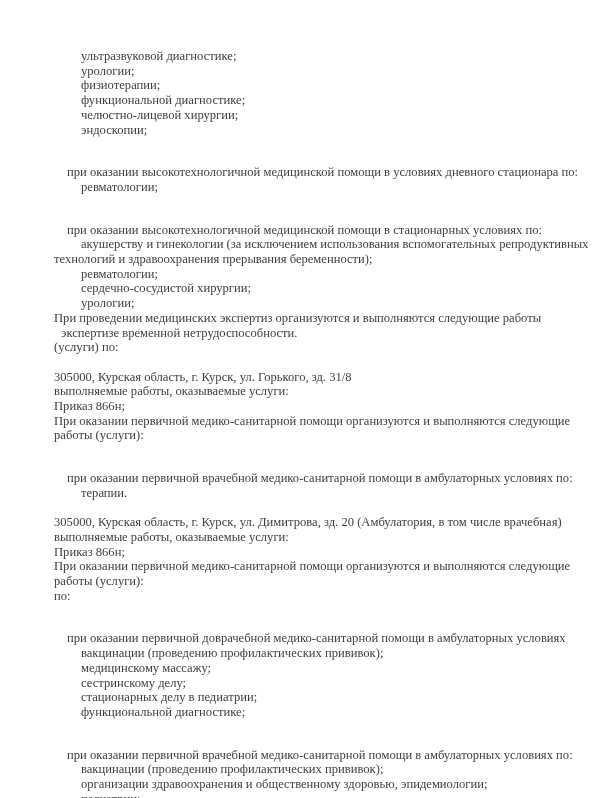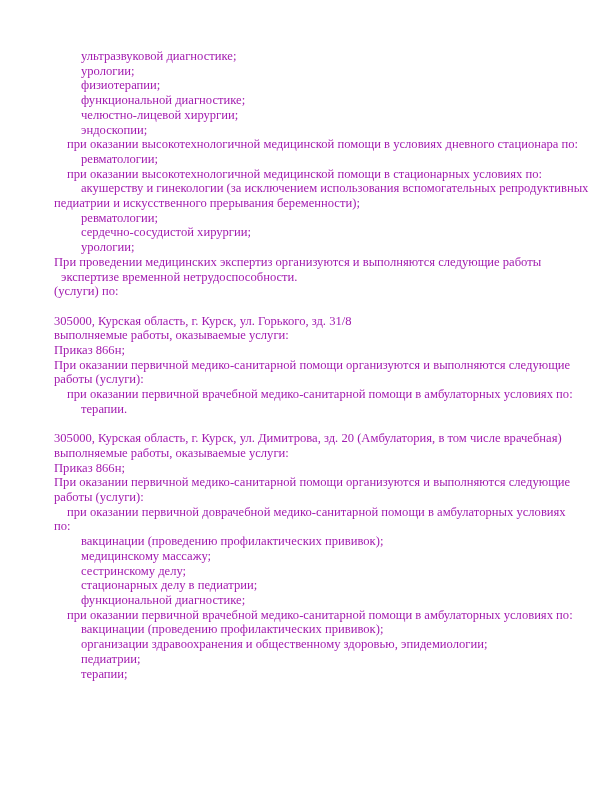--- a/index.html
+++ b/index.html
@@ -11,72 +11,72 @@
     height: 798px;
     background: #ffffff;
     overflow: hidden;
   }
   .doc-page {
     box-sizing: border-box;
     width: 600px;
     height: 798px;
     padding: 49px 10px 0 54px;
     background: #ffffff;
-    color: #a21caf;
+    color: #404040;
     font-family: "Liberation Serif", "DejaVu Serif", serif;
     font-size: 12.6px;
     line-height: 14.7px;
   }
   .line {
     white-space: nowrap;
     min-height: 14.7px;
   }
   
   .l0 { padding-left: 0; }
   .l1 { padding-left: 7px; }
-  .l2 { padding-left: 13px; }
+  .l2 { padding-left: 13px; margin-top: 28px; }
   .l3 { padding-left: 27px; }
 </style>
 </head>
 <body>
 
 <div class="doc-page">
   <div class="line l3">ультразвуковой диагностике;</div>
   <div class="line l3">урологии;</div>
   <div class="line l3">физиотерапии;</div>
   <div class="line l3">функциональной диагностике;</div>
   <div class="line l3">челюстно-лицевой хирургии;</div>
   <div class="line l3">эндоскопии;</div>
   <div class="line l2">при оказании высокотехнологичной медицинской помощи в условиях дневного стационара по:</div>
   <div class="line l3">ревматологии;</div>
   <div class="line l2">при оказании высокотехнологичной медицинской помощи в стационарных условиях по:</div>
   <div class="line l3">акушерству и гинекологии (за исключением использования вспомогательных репродуктивных</div>
-  <div class="line l0">педиатрии и искусственного прерывания беременности);</div>
+  <div class="line l0">технологий и здравоохранения прерывания беременности);</div>
   <div class="line l3">ревматологии;</div>
   <div class="line l3">сердечно-сосудистой хирургии;</div>
   <div class="line l3">урологии;</div>
   <div class="line l0">При проведении медицинских экспертиз организуются и выполняются следующие работы</div>
   <div class="line l1">экспертизе временной нетрудоспособности.</div>
   <div class="line l0">(услуги) по:</div>
   <div class="line l0"></div>
   <div class="line l0">305000, Курская область, г. Курск, ул. Горького, зд. 31/8</div>
   <div class="line l0">выполняемые работы, оказываемые услуги:</div>
   <div class="line l0">Приказ 866н;</div>
   <div class="line l0">При оказании первичной медико-санитарной помощи организуются и выполняются следующие</div>
   <div class="line l0">работы (услуги):</div>
   <div class="line l2">при оказании первичной врачебной медико-санитарной помощи в амбулаторных условиях по:</div>
   <div class="line l3">терапии.</div>
   <div class="line l0"></div>
   <div class="line l0">305000, Курская область, г. Курск, ул. Димитрова, зд. 20 (Амбулатория, в том числе врачебная)</div>
   <div class="line l0">выполняемые работы, оказываемые услуги:</div>
   <div class="line l0">Приказ 866н;</div>
   <div class="line l0">При оказании первичной медико-санитарной помощи организуются и выполняются следующие</div>
   <div class="line l0">работы (услуги):</div>
+  <div class="line l0">по:</div>
   <div class="line l2">при оказании первичной доврачебной медико-санитарной помощи в амбулаторных условиях</div>
-  <div class="line l0">по:</div>
   <div class="line l3">вакцинации (проведению профилактических прививок);</div>
   <div class="line l3">медицинскому массажу;</div>
   <div class="line l3">сестринскому делу;</div>
   <div class="line l3">стационарных делу в педиатрии;</div>
   <div class="line l3">функциональной диагностике;</div>
   <div class="line l2">при оказании первичной врачебной медико-санитарной помощи в амбулаторных условиях по:</div>
   <div class="line l3">вакцинации (проведению профилактических прививок);</div>
   <div class="line l3">организации здравоохранения и общественному здоровью, эпидемиологии;</div>
   <div class="line l3">педиатрии;</div>
   <div class="line l3">терапии;</div>

